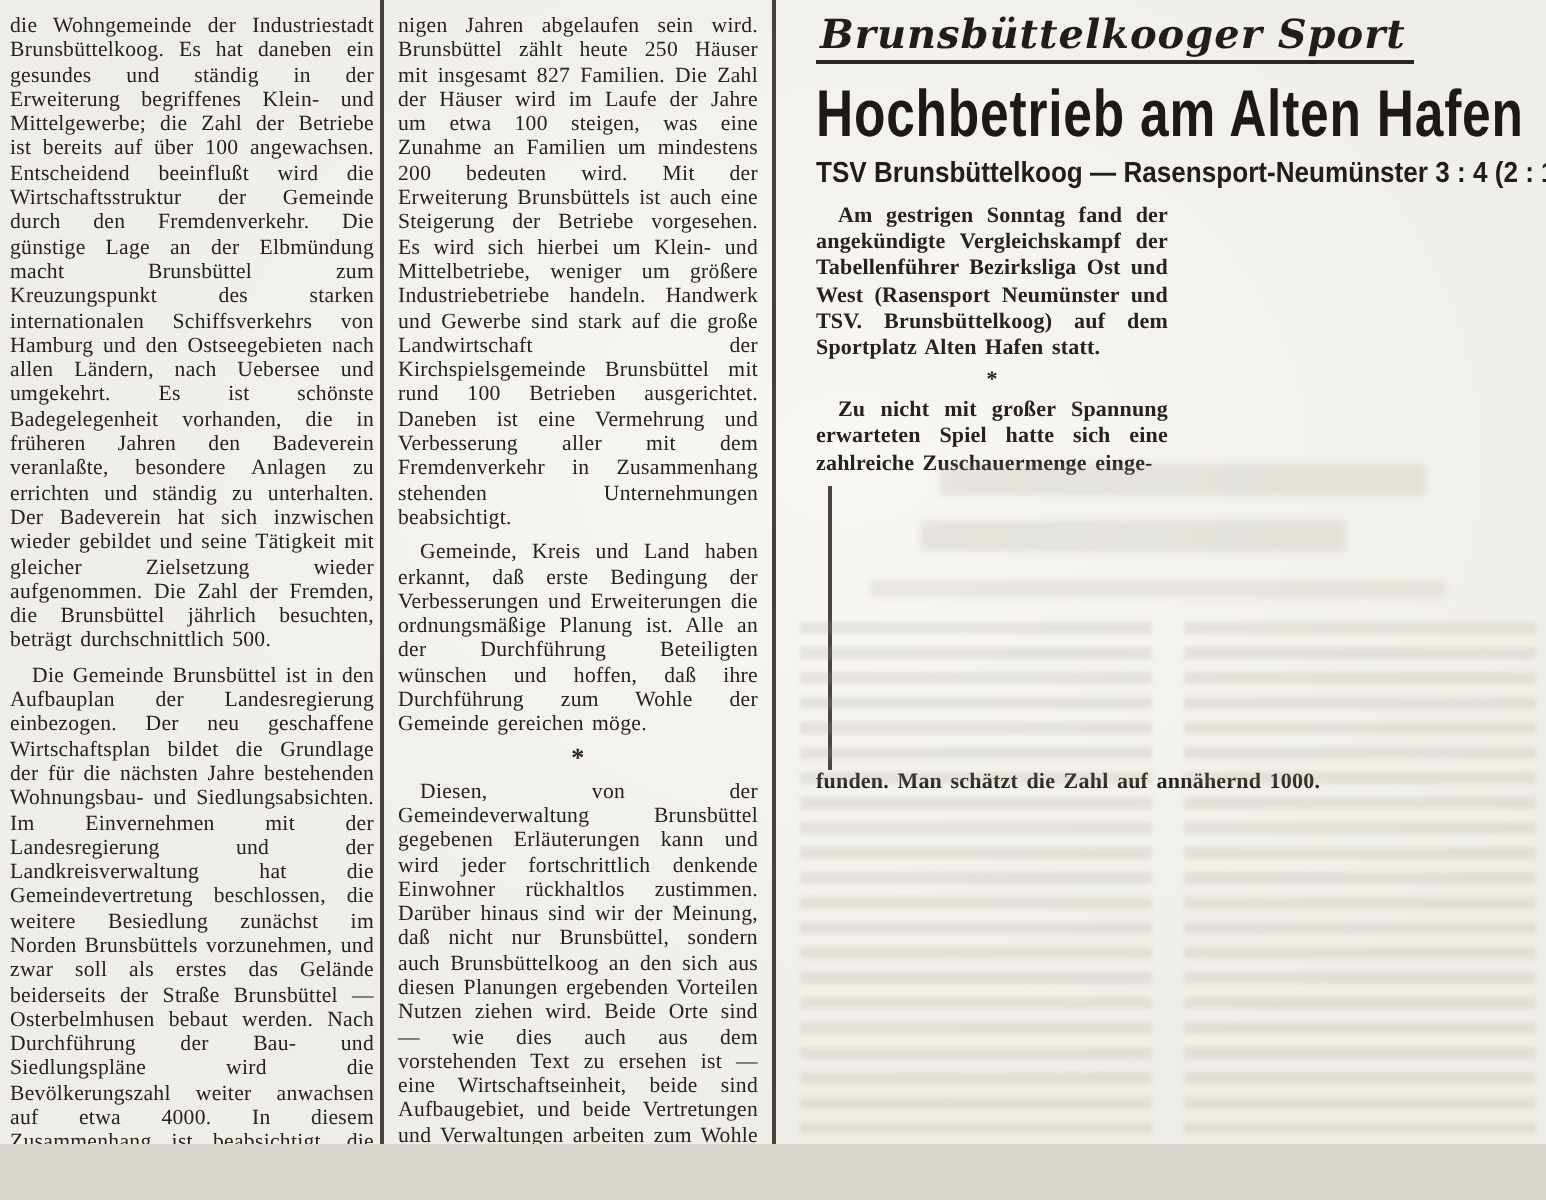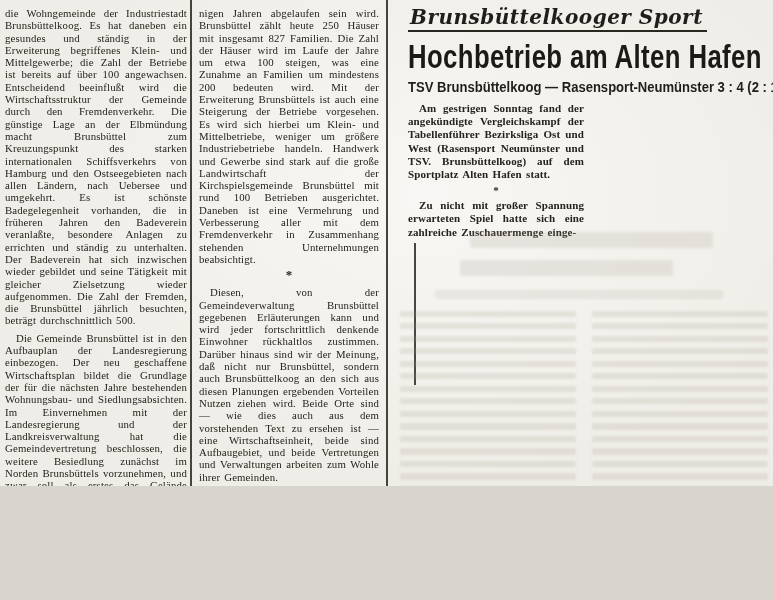--- a/index.html
+++ b/index.html
@@ -2,21 +2,21 @@
 <html><head>
 <meta charset="utf-8">
 <style>
   html,body{margin:0;padding:0;}
   body{
     font-family:"Liberation Serif", serif;
     background:#d8d5cf;
   }
   .page{
     position:relative;
-    width:773px;height:486px;
+    width:773px;height:572px;
     margin:0 auto;
     background:
       radial-gradient(ellipse at 55% 40%, rgba(255,255,255,.55), rgba(0,0,0,0) 70%),
       #efede7;
     overflow:hidden;
     color:#26221d;
   }
   
   .col{
     position:absolute;
@@ -149,40 +149,42 @@
 
   <div class="col col1">
     <p>die Wohngemeinde der Industriestadt Brunsbüttelkoog. Es hat daneben ein gesundes und ständig in der Erweiterung begriffenes Klein- und Mittelgewerbe; die Zahl der Betriebe ist bereits auf über 100 angewachsen. Entscheidend beeinflußt wird die Wirtschaftsstruktur der Gemeinde durch den Fremdenverkehr. Die günstige Lage an der Elbmündung macht Brunsbüttel zum Kreuzungspunkt des starken internationalen Schiffsverkehrs von Hamburg und den Ostseegebieten nach allen Ländern, nach Uebersee und umgekehrt. Es ist schönste Badegelegenheit vorhanden, die in früheren Jahren den Badeverein veranlaßte, besondere Anlagen zu errichten und ständig zu unterhalten. Der Badeverein hat sich inzwischen wieder gebildet und seine Tätigkeit mit gleicher Zielsetzung wieder aufgenommen. Die Zahl der Fremden, die Brunsbüttel jährlich besuchten, beträgt durchschnittlich 500.</p>
     <p class="indent">Die Gemeinde Brunsbüttel ist in den Aufbauplan der Landesregierung einbezogen. Der neu geschaffene Wirtschaftsplan bildet die Grundlage der für die nächsten Jahre bestehenden Wohnungsbau- und Siedlungsabsichten. Im Einvernehmen mit der Landesregierung und der Landkreisverwaltung hat die Gemeindevertretung beschlossen, die weitere Besiedlung zunächst im Norden Brunsbüttels vorzunehmen, und zwar soll als erstes das Gelände beiderseits der Straße Brunsbüttel — Osterbelmhusen bebaut werden. Nach Durchführung der Bau- und Siedlungspläne wird die Bevölkerungszahl weiter anwachsen auf etwa 4000. In diesem Zusammenhang ist beabsichtigt, die früheren Wehrmachtsunterkünfte, die heute Wohnungen der Heimatvertriebenen sind, zu beseitigen, insoweit es sich um Holzbaracken handelt, deren Lebensdauer in we-</p>
   </div>
 
   <div class="vrule vrule1"></div>
 
   <div class="col col2">
     <p>nigen Jahren abgelaufen sein wird. Brunsbüttel zählt heute 250 Häuser mit insgesamt 827 Familien. Die Zahl der Häuser wird im Laufe der Jahre um etwa 100 steigen, was eine Zunahme an Familien um mindestens 200 bedeuten wird. Mit der Erweiterung Brunsbüttels ist auch eine Steigerung der Betriebe vorgesehen. Es wird sich hierbei um Klein- und Mittelbetriebe, weniger um größere Industriebetriebe handeln. Handwerk und Gewerbe sind stark auf die große Landwirtschaft der Kirchspielsgemeinde Brunsbüttel mit rund 100 Betrieben ausgerichtet. Daneben ist eine Vermehrung und Verbesserung aller mit dem Fremdenverkehr in Zusammenhang stehenden Unternehmungen beabsichtigt.</p>
+    <p class="indent">Gemeinde, Kreis und Land haben erkannt, daß erste Bedingung der Verbesserungen und Erweiterungen die ordnungsmäßige Planung ist. Alle an der Durchführung Beteiligten wünschen und hoffen, daß ihre Durchführung zum Wohle der Gemeinde gereichen möge.</p>
     <div class="star">*</div>
     <p class="indent">Diesen, von der Gemeindeverwaltung Brunsbüttel gegebenen Erläuterungen kann und wird jeder fortschrittlich denkende Einwohner rückhaltlos zustimmen. Darüber hinaus sind wir der Meinung, daß nicht nur Brunsbüttel, sondern auch Brunsbüttelkoog an den sich aus diesen Planungen ergebenden Vorteilen Nutzen ziehen wird. Beide Orte sind — wie dies auch aus dem vorstehenden Text zu ersehen ist — eine Wirtschaftseinheit, beide sind Aufbaugebiet, und beide Vertretungen und Verwaltungen arbeiten zum Wohle ihrer Gemeinden.</p>
     <div class="signature">sk</div>
   </div>
 
   <div class="vrule vrule2"></div>
 
   <div class="sport">
     <div class="kicker">Brunsbüttelkooger Sport</div>
     <h1 class="headline">Hochbetrieb am Alten Hafen</h1>
     <h2 class="subhead">TSV Brunsbüttelkoog — Rasensport-Neumünster 3 : 4  (2 : 1)</h2>
 
     <div class="sport-cols">
       <div class="sport-col a">
         <p class="indent">Am gestrigen Sonntag fand der angekündigte Vergleichskampf der Tabellenführer Bezirksliga Ost und West (Rasensport Neumünster und TSV. Brunsbüttelkoog) auf dem Sportplatz Alten Hafen statt.</p>
         <div class="star">*</div>
         <p class="indent">Zu nicht mit großer Spannung erwarteten Spiel hatte sich eine zahlreiche Zuschauermenge einge-</p>
       </div>
       <div class="sport-divider"></div>
       <div class="sport-col b">
+        <p>funden. Man schätzt die Zahl auf annähernd 1000.</p>
       </div>
     </div>
   </div>
 
   <div class="ghost">
     <div class="g-head1"></div>
     <div class="g-head2"></div>
     <div class="g-head3"></div>
     <div class="g-cols">
       <div class="g-col ga"></div>

